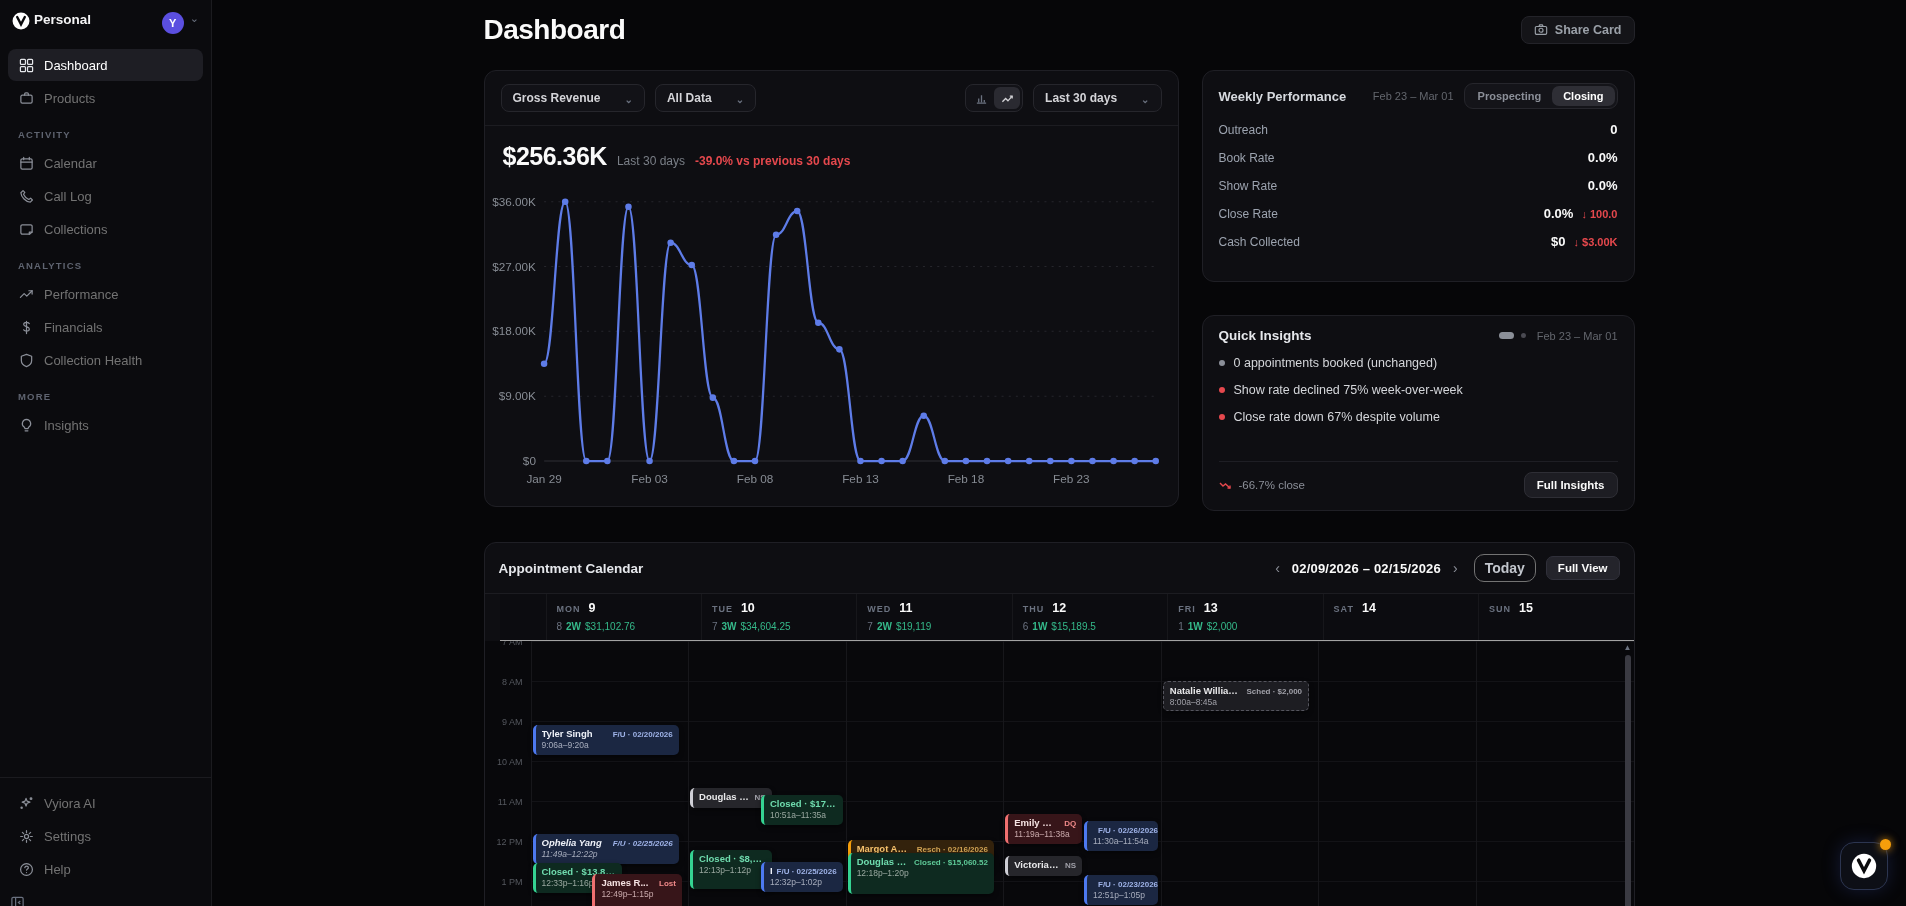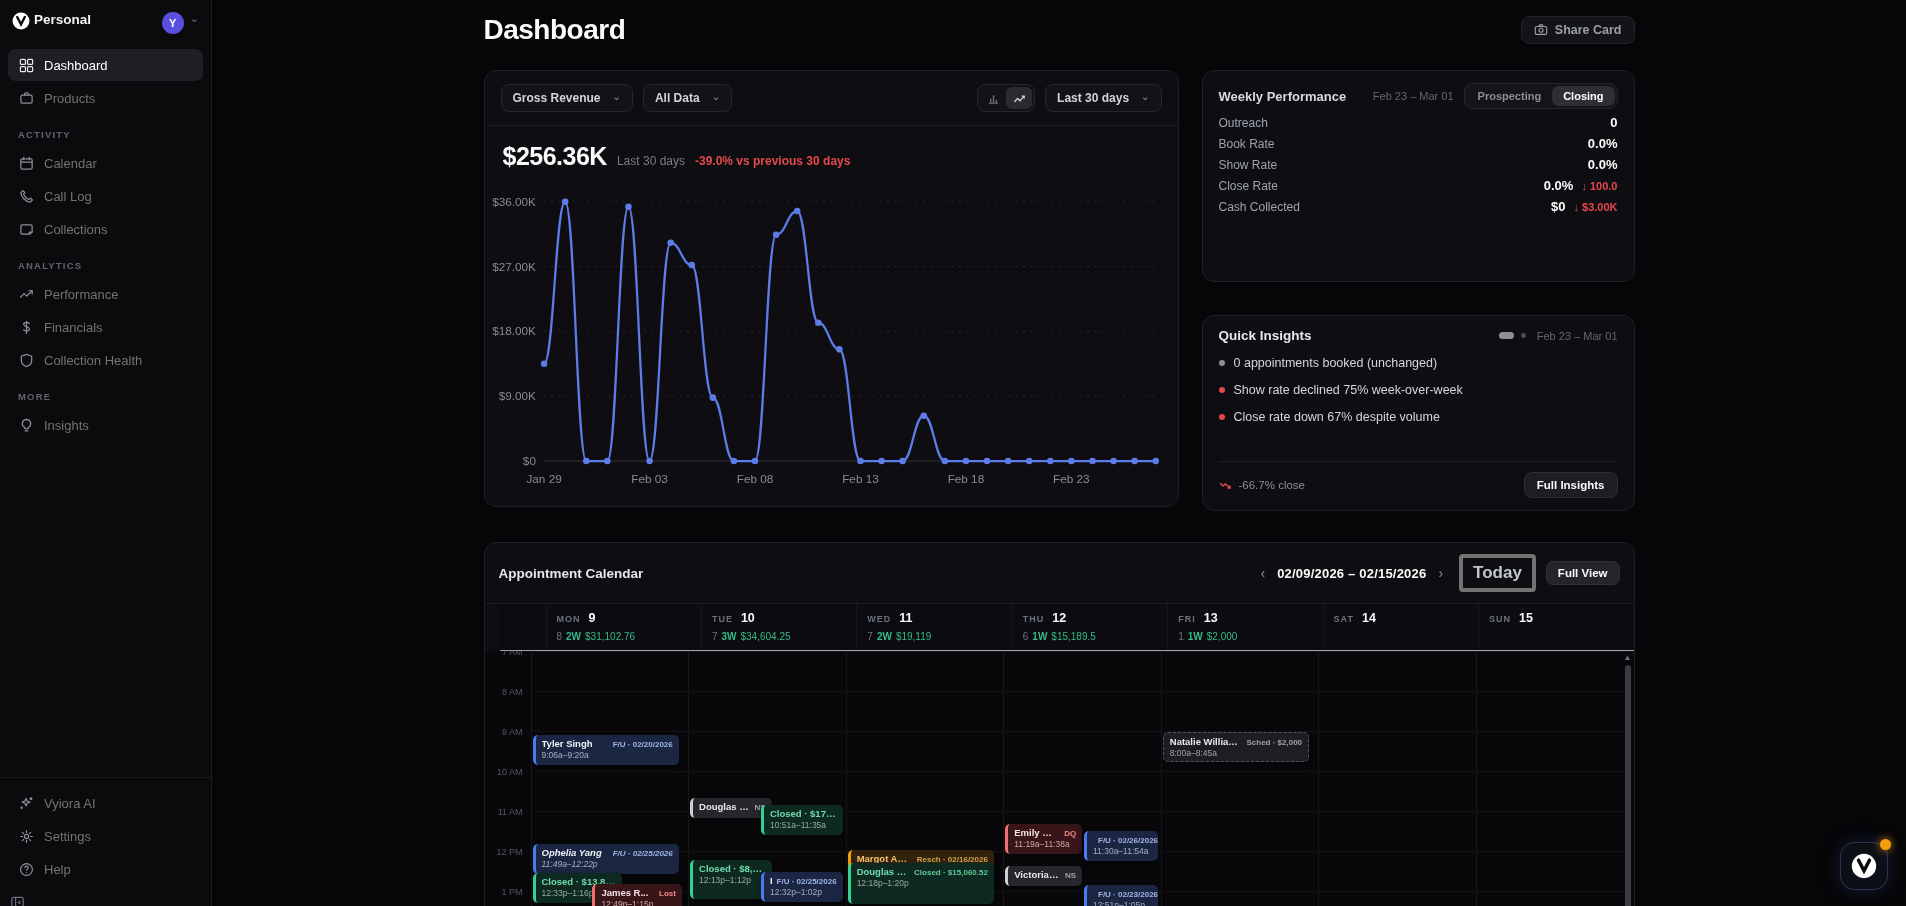--- a/index.html
+++ b/index.html
@@ -39,21 +39,21 @@
   .page-head { display:flex; align-items:center; justify-content:space-between; margin:14px 0 24px 0; }
   .page-title { font-size:28px; font-weight:700; letter-spacing:-0.5px; color:#fafafa; }
   .ghost-btn { display:flex; align-items:center; gap:7px; background:#141418; border:1px solid #232329;
     color:#9aa0a8; border-radius:8px; padding:6px 12px; font-size:12.5px; font-weight:600; cursor:pointer; }
 
   .card { background:#0e0e12; border:1px solid #1f1f25; border-radius:12px; }
 
   .row1 { display:flex; gap:23px; }
   .rev-card { width:695px; height:437px; display:flex; flex-direction:column; }
   .rev-controls { display:flex; align-items:center; padding:13px 16px; gap:10px; }
-  .dd { display:flex; align-items:flex-start; gap:12px; background:#121217; border:1px solid #26262c;
+  .dd { display:flex; align-items:flex-end; gap:24px; background:#121217; border:1px solid #26262c;
     border-radius:8px; padding:6px 11px; font-size:12px; color:#d4d4d8; font-weight:600; cursor:pointer; }
   .dd .chev { color:#6b7280; font-size:10px; }
   .spacer { flex:1; }
   .icon-toggle { display:flex; background:#121217; border:1px solid #26262c; border-radius:8px; padding:2px; }
   .icon-toggle .itbtn { width:26px; height:22px; display:flex; align-items:center; justify-content:center;
     color:#6b7280; border-radius:6px; cursor:pointer; }
   .icon-toggle .itbtn.active { background:#2a2a31; color:#d4d4d8; }
   .rev-divider { border-top:1px solid #1c1c21; }
   .rev-valrow { display:flex; align-items:baseline; gap:10px; padding:16px 18px 2px 18px; }
   .rev-value { font-size:25px; font-weight:700; color:#fafafa; letter-spacing:-0.5px; }
@@ -62,21 +62,21 @@
   .chart-wrap { flex:1; padding:4px 10px 6px 6px; }
 
   .col2 { width:433px; display:flex; flex-direction:column; gap:33px; }
   .wp-card { height:212px; padding:12px 16px; }
   .wp-head { display:flex; align-items:center; gap:10px; }
   .wp-title { font-size:13px; font-weight:700; color:#d6d9de; flex:1; }
   .wp-range { font-size:11px; color:#63666d; }
   .seg { display:flex; background:#141419; border:1px solid #26262c; border-radius:9px; padding:2px; }
   .seg .tab { padding:4px 11px; font-size:11px; color:#8b8f98; font-weight:600; border-radius:7px; cursor:pointer; }
   .seg .tab.active { background:#2e2e35; color:#ffffff; font-weight:700; }
-  .metric-row { display:flex; align-items:center; margin-top:6px; }
+  .metric-row { display:flex; align-items:center; margin-top:13px; }
   .m-label { font-size:12px; color:#9ca3af; flex:1; }
   .m-value { font-size:13px; font-weight:700; color:#fafafa; }
   .m-delta { font-size:11px; color:#e5484d; margin-left:8px; font-weight:600; }
 
   .qi-card { height:196px; padding:12px 16px; display:flex; flex-direction:column; }
   .qi-head { display:flex; align-items:center; gap:7px; }
   .qi-title { font-size:13.5px; font-weight:700; color:#e5e7eb; flex:1; }
   .qi-pill { width:15px; height:7px; border-radius:4px; background:#8b8f98; }
   .qi-dot-ind { width:5px; height:5px; border-radius:50%; background:#4a4a52; }
   .qi-range { font-size:11px; color:#63666d; margin-left:4px; }
@@ -91,22 +91,22 @@
   .qi-btn { background:#1d1d23; border:1px solid #2e2e35; border-radius:8px; color:#fafafa;
     font-size:11.5px; font-weight:700; padding:6px 12px; cursor:pointer; }
 
   
   .cal-card { margin-top:31px; height:420px; display:flex; flex-direction:column; overflow:hidden; }
   .cal-head { display:flex; align-items:center; padding:11px 14px; border-bottom:1px solid #1c1c21; }
   .cal-title { font-size:13.5px; font-weight:700; color:#e5e7eb; flex:1; }
   .cal-nav { display:flex; align-items:center; gap:10px; }
   .cal-arrow { color:#8b8f98; font-size:14px; cursor:pointer; padding:0 2px; }
   .cal-range { font-size:13px; font-weight:700; color:#fafafa; letter-spacing:0.2px; }
-  .btn-today { background:transparent; border:4px solid #737373; border-radius:4px; color:#c2c6cd;
-    font-size:17px; font-weight:600; padding:5px 10px; cursor:pointer; margin-left:4px; }
+  .btn-today { background:transparent; border:1px solid #737373; border-radius:10px; color:#c2c6cd;
+    font-size:14px; font-weight:600; padding:5px 10px; cursor:pointer; margin-left:4px; }
   .btn-fullview { background:#24242b; border:1px solid #30303a; border-radius:7px; color:#fafafa;
     font-size:11.5px; font-weight:700; padding:5px 11px; cursor:pointer; }
   .day-row { display:flex; border-bottom:1px solid #a3a3a3; background:#0c0c10;margin-left:15px; }
   .gutter { width:46px; flex-shrink:0; }
   .day-col { flex:1; border-left:1px solid #17171b; padding:7px 0 7px 10px; }
   .day-top { display:flex; align-items:baseline; gap:8px; }
   .dow { font-size:9px; letter-spacing:1px; color:#6b7280; font-weight:700; }
   .dnum { font-size:12.5px; font-weight:700; color:#fafafa; }
   .day-stats { font-size:10px; margin-top:6px; height:12px; }
   .ds-count { color:#6b7280; }
@@ -128,21 +128,21 @@
   .ev-blue { background:#1b2742; border-color:#4d79f0; }
   .ev-blue .ev-title { color:#eef1f8; } .ev-blue .ev-badge { color:#9fb3e8; } .ev-blue .ev-time { color:#a7adbd; }
   .ev-green { background:#0e2a20; border-color:#35d392; }
   .ev-green .ev-title { color:#6fdcae; } .ev-green .ev-badge { color:#5ec997; } .ev-green .ev-time { color:#9aa8a0; }
   .ev-red { background:#371519; border-color:#f07070; }
   .ev-red .ev-title { color:#f5e2e2; } .ev-red .ev-badge { color:#f08a8a; } .ev-red .ev-time { color:#c9a9ab; }
   .ev-orange { background:#33220c; border-color:#f59e0b; }
   .ev-orange .ev-title { color:#f5c16c; } .ev-orange .ev-badge { color:#cfa253; } .ev-orange .ev-time { color:#cdbba1; }
   .ev-gray { background:#26262b; border-color:#cfcfd6; }
   .ev-gray .ev-title { color:#e8e8ea; } .ev-gray .ev-badge { color:#a0a0a8; }
-  .ev-scheduled { background:#1d1d22; border:1px dashed #55555e; border-left:1px dashed #55555e;margin-top:41px; }
+  .ev-scheduled { background:#1d1d22; border:1px dashed #55555e; border-left:1px dashed #55555e; }
   .ev-scheduled .ev-title { color:#e8e8ea; } .ev-scheduled .ev-badge { color:#a0a0a8; } .ev-scheduled .ev-time { color:#a0a0a8; }
 
   .scrollbar { position:absolute; right:2px; top:2px; bottom:2px; width:8px; }
   .sb-arrow { color:#6b7280; font-size:8px; text-align:center; line-height:10px; }
   .sb-thumb { position:absolute; top:12px; bottom:4px; left:1px; width:6px; border-radius:3px; background:#3a3a42; }
 
   .fab { position:absolute; right:18px; bottom:16px; width:48px; height:48px; border-radius:14px;
     background:#0d0f16; border:1px solid #2c3550; display:flex; align-items:center; justify-content:center;
     cursor:pointer; box-shadow:0 0 18px rgba(59,82,180,.25); }
   .fab-dot { position:absolute; top:-4px; right:-4px; width:11px; height:11px; border-radius:50%;

